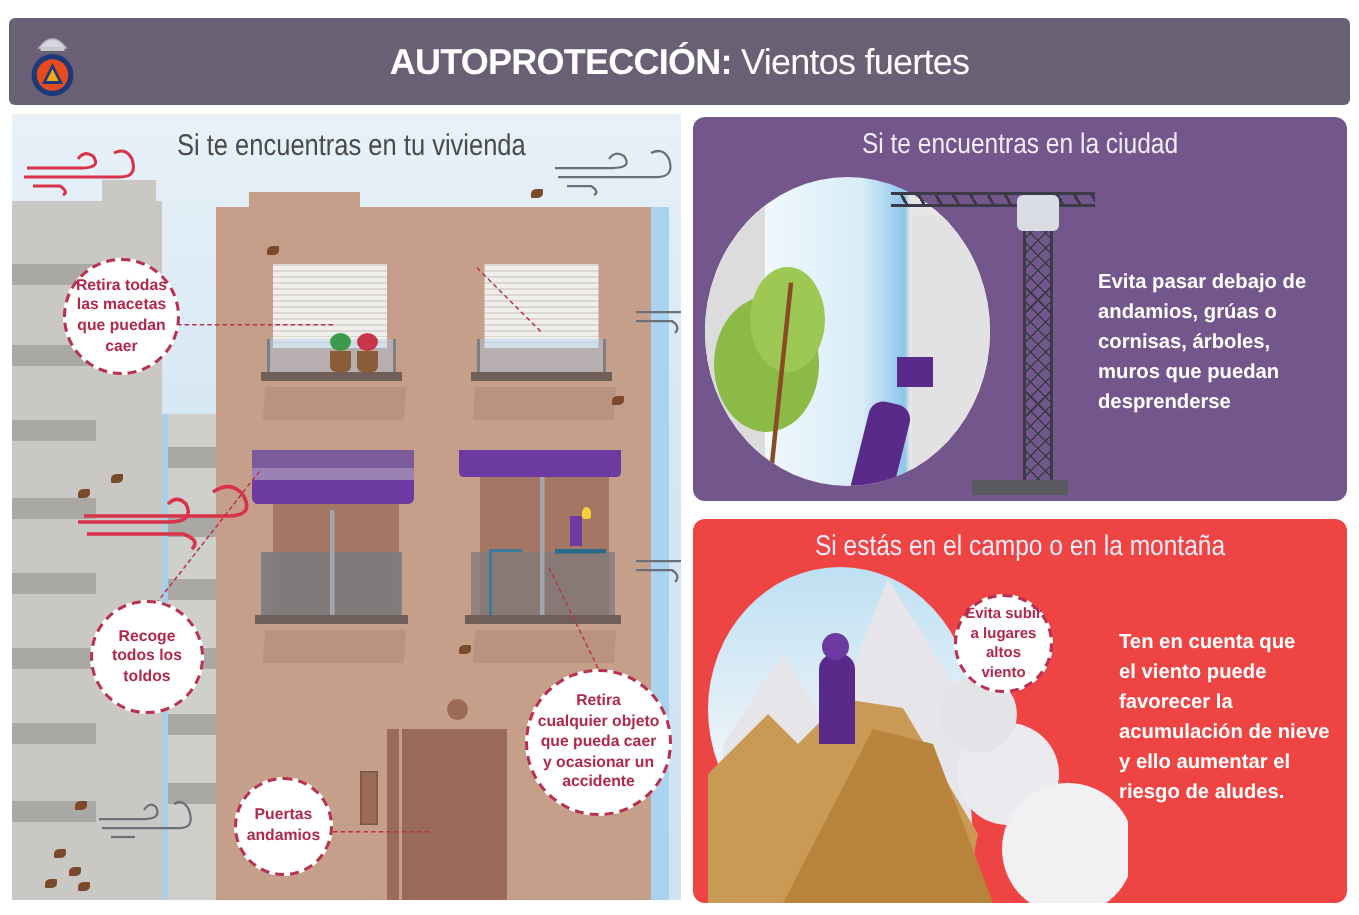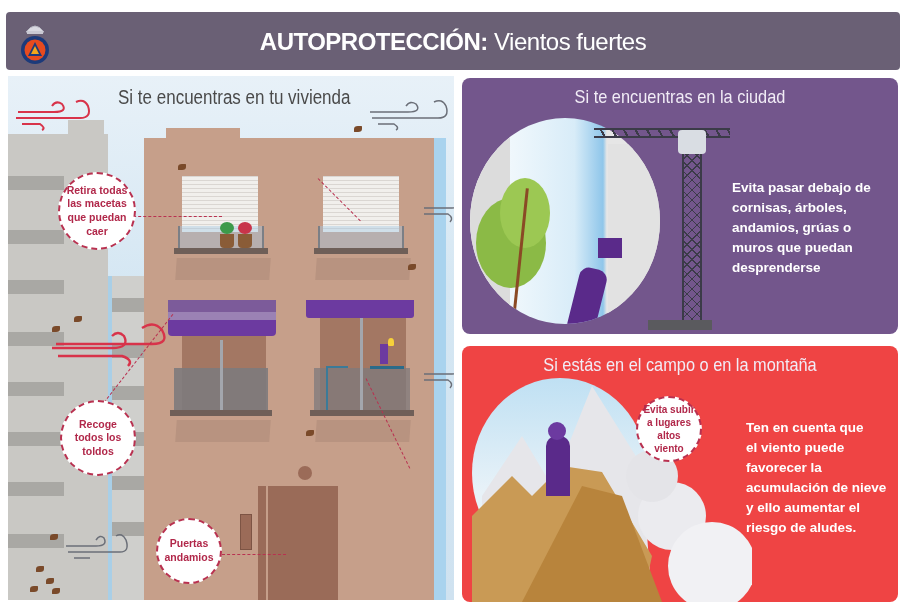--- a/index.html
+++ b/index.html
@@ -190,33 +190,42 @@
     <path d="M0 12 H28 Q36 12 32 4" fill="none" stroke="#6b6f78" stroke-width="1.5"></path>
     <path d="M0 18 H24 Q30 22 26 26" fill="none" stroke="#6b6f78" stroke-width="1.5"></path>
   </svg>
 
   <div class="leader" style="left:110px;top:140px;width:104px;"></div>
   <div class="leader" style="left:310px;top:102px;width:60px;transform:rotate(45deg);"></div>
   <div class="leader" style="left:96px;top:326px;width:112px;transform:rotate(-52deg);"></div>
   <div class="leader" style="left:358px;top:302px;width:100px;transform:rotate(64deg);"></div>
   <div class="leader" style="left:214px;top:478px;width:64px;"></div>
 
-  <div class="callout" style="left:50px;top:96px;width:78px;height:78px;">
+  <div class="callout" style="left:34px;top:96px;width:78px;height:78px;">
     <div>
       <span>Retira todas</span>
       <span>las macetas</span>
       <span>que puedan</span>
       <span>caer</span>
     </div>
   </div>
   <div class="callout" style="left:52px;top:324px;width:76px;height:76px;">
     <div>
       <span>Recoge</span>
       <span>todos los</span>
       <span>toldos</span>
+    </div>
+  </div>
+  <div class="callout" style="left:342px;top:370px;width:98px;height:98px;">
+    <div>
+      <span>Retira</span>
+      <span>cualquier objeto</span>
+      <span>que pueda caer</span>
+      <span>y ocasionar un</span>
+      <span>accidente</span>
     </div>
   </div>
   <div class="callout" style="left:148px;top:442px;width:66px;height:66px;">
     <div>
       <span>Puertas</span>
       <span>andamios</span>
     </div>
   </div>
 </div>
 
@@ -231,22 +240,22 @@
     <div style="position:absolute;left:104px;top:150px;width:28px;height:60px;background:#5a2a8a;border-radius:10px 10px 0 0;transform:rotate(14deg);"></div>
     <div style="position:absolute;left:128px;top:120px;width:24px;height:20px;background:#5a2a8a;"></div>
   </div>
 
   <div style="position:absolute;left:132px;top:50px;width:136px;height:10px;border-top:2px solid #3b3b48;border-bottom:2px solid #3b3b48;background:repeating-linear-gradient(60deg,transparent 0 8px,#3b3b48 8px 10px);"></div>
   <div style="position:absolute;left:216px;top:52px;width:28px;height:24px;background:#d9dde3;border-radius:4px;"></div>
   <div style="position:absolute;left:220px;top:76px;width:20px;height:166px;background:repeating-linear-gradient(45deg,transparent 0 6px,#3b3b48 6px 7px),repeating-linear-gradient(-45deg,transparent 0 6px,#3b3b48 6px 7px);border-left:2px solid #3b3b48;border-right:2px solid #3b3b48;"></div>
   <div style="position:absolute;left:186px;top:242px;width:64px;height:10px;background:#5a5a5e;"></div>
   <div class="panel-text" style="left:270px;top:100px;">
     <div>Evita pasar debajo de</div>
+    <div>andamios, grúas o</div>
     <div>cornisas, árboles,</div>
-    <div>andamios, grúas o</div>
     <div>muros que puedan</div>
     <div>desprenderse</div>
   </div>
 </div>
 
 <div class="panel panel-mountain">
   <div class="panel-title">Si estás en el campo o en la montaña</div>
   <div class="circle-scene" style="left:10px;top:32px;width:176px;height:190px;background:linear-gradient(180deg,#bfe0f3 0%,#e8f2f8 60%);"></div>
   <svg style="position:absolute;left:0;top:30px;width:290px;height:226px;" viewBox="0 0 290 226">
     <polygon points="20,120 60,60 90,110 130,10 180,90 190,226 20,226" fill="#e6e6ea"></polygon>

